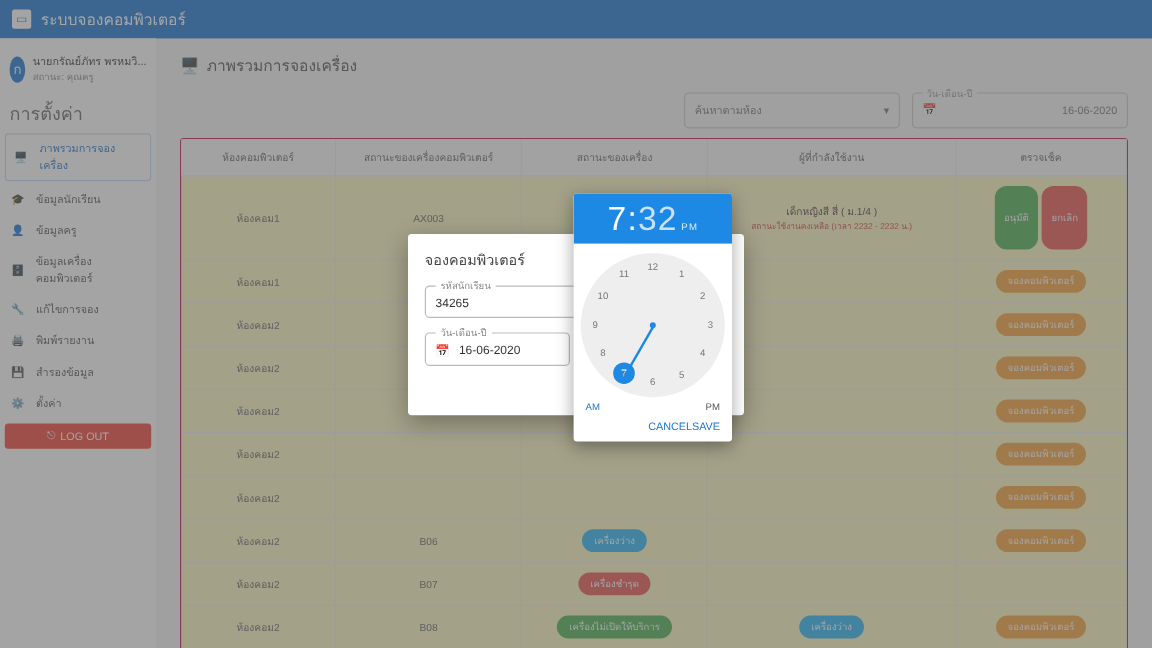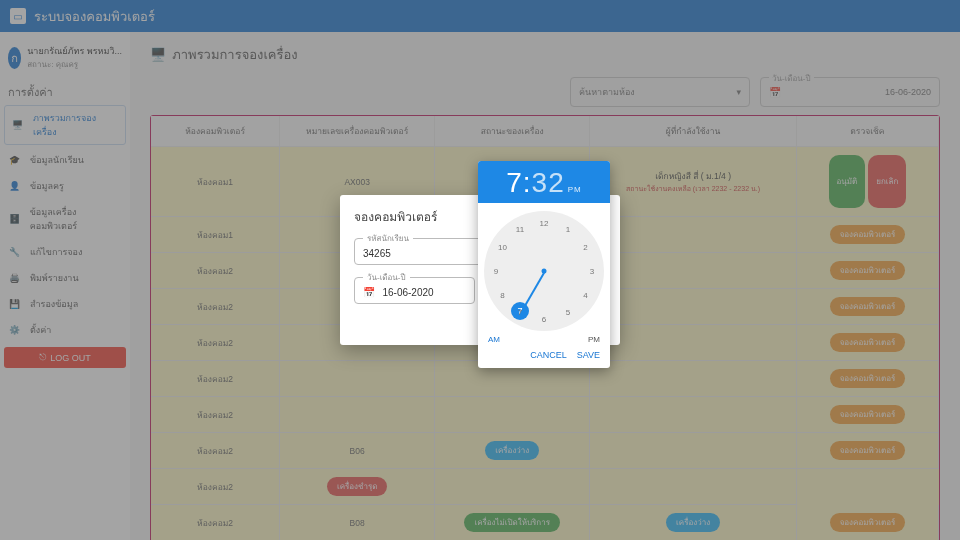--- a/index.html
+++ b/index.html
@@ -5,21 +5,21 @@
 *{box-sizing:border-box;margin:0;padding:0;font-family:"Segoe UI",Arial,sans-serif}
 body{width:960px;height:540px;overflow:hidden;background:#f5f5f5;font-size:10px;color:#333;position:relative}
 .topbar{height:32px;background:#1976d2;color:#fff;display:flex;align-items:center;padding:0 10px;font-size:13px}
 .topbar .logo{width:16px;height:16px;background:#fff;margin-right:8px;display:flex;align-items:center;justify-content:center;color:#1976d2;font-size:10px;border-radius:2px}
 .shell{display:flex;height:calc(100% - 32px)}
 .sidebar{width:130px;background:#fff;display:flex;flex-direction:column;padding-top:6px}
 .user{display:flex;align-items:center;padding:6px 8px}
 .avatar{width:22px;height:22px;border-radius:50%;background:#1976d2;color:#fff;display:flex;align-items:center;justify-content:center;font-size:11px;margin-right:6px}
 .user-name{font-size:9px;color:#333;white-space:nowrap;overflow:hidden;text-overflow:ellipsis}
 .user-role{font-size:8px;color:#888}
-.section-title{font-size:11px;color:#666;padding:6px 8px 2px}
+.section-title{font-size:15px;color:#666;padding:6px 8px 2px}
 .nav-item{display:flex;align-items:center;padding:6px 8px;font-size:9px;color:#555;cursor:pointer}
 .nav-item.active{color:#1976d2;border:1px solid #c7dcf2;border-radius:3px;margin:2px 4px;padding:5px 6px}
 .nav-item .ic{width:14px;height:14px;margin-right:8px;display:inline-flex;align-items:center;justify-content:center}
 .logout{margin:4px 4px 0;background:#f44336;color:#fff;border-radius:3px;padding:5px;font-size:9px;text-align:center;cursor:pointer;display:flex;align-items:center;justify-content:center;gap:4px}
 .main{flex:1;padding:12px 20px;overflow:hidden}
 .page-title{display:flex;align-items:center;gap:6px;font-size:13px;color:#555;margin-bottom:12px}
 .filters{display:flex;gap:10px;justify-content:flex-end;margin-bottom:8px}
 .filter{border:1px solid #ccc;border-radius:4px;padding:4px 8px;font-size:9px;width:180px;height:30px;display:flex;align-items:center;justify-content:space-between;color:#777;position:relative}
 .filter .lbl-top{position:absolute;top:-6px;left:8px;background:#f5f5f5;padding:0 3px;font-size:8px;color:#999}
 .table{width:100%;border:1px solid #be185d;background:#fef9c3;border-radius:3px}
@@ -53,21 +53,21 @@
 .picker-head .time .min{opacity:0.75}
 .picker-head .ampm{font-size:8px;opacity:0.85;vertical-align:baseline;margin-left:3px}
 .clock{width:120px;height:120px;margin:8px auto 4px;background:#eee;border-radius:50%;position:relative}
 .num{position:absolute;width:16px;height:16px;display:flex;align-items:center;justify-content:center;font-size:8px;color:#777;transform:translate(-50%,-50%)}
 .hand{position:absolute;left:50%;top:50%;width:1.5px;height:44px;background:#1e88e5;transform-origin:top center;transform:rotate(30deg)}
 .knob{position:absolute;width:18px;height:18px;background:#1e88e5;border-radius:50%;color:#fff;font-size:9px;display:flex;align-items:center;justify-content:center;transform:translate(-50%,-50%)}
 .center-dot{position:absolute;left:50%;top:50%;width:5px;height:5px;background:#1e88e5;border-radius:50%;transform:translate(-50%,-50%)}
 .picker-amrow{display:flex;justify-content:space-between;padding:0 10px 2px;font-size:8px}
 .picker-amrow .am{color:#1976d2}
 .picker-amrow .pm{color:#555}
-.picker-actions{display:flex;justify-content:flex-end;gap:10px;padding:4px 10px 8px;font-size:9px;color:#1976d2}
+.picker-actions{display:flex;justify-content:flex-end;padding:4px 10px 8px;font-size:9px;color:#1976d2}
 .picker-actions span{cursor:pointer}
 .cal-icon::before{content:"📅";font-size:10px;margin-right:3px}
 .clk-icon::before{content:"🕒";font-size:10px;margin-right:3px}
 </style>
 </head>
 <body>
 
 <div class="topbar">
   <div class="logo">▭</div>
   <div>ระบบจองคอมพิวเตอร์</div>
@@ -137,21 +137,21 @@
       <div class="filter">
         <span class="lbl-top">วัน-เดือน-ปี</span>
         <span class="cal-icon"></span>
         <span>16-06-2020</span>
       </div>
     </div>
 
     <div class="table">
       <div class="thead">
         <div class="th">ห้องคอมพิวเตอร์</div>
-        <div class="th">หมายเลขเครื่องคอมพิวเตอร์</div>
+        <div class="th">สถานะของเครื่องคอมพิวเตอร์</div>
         <div class="th">สถานะของเครื่อง</div>
         <div class="th">ผู้ที่กำลังใช้งาน</div>
         <div class="th">ตรวจเช็ค</div>
       </div>
       <div id="tbody">
           <div class="trow">
             <div class="td">ห้องคอม1</div>
             <div class="td">AX003</div>
             <div class="td"></div>
             <div class="td">
@@ -225,20 +225,21 @@
             <div class="td">
               <span class="badge b-blue">เครื่องว่าง</span>
             </div>
             <div class="td"></div>
             <div class="td">
               <span class="badge b-orange">จองคอมพิวเตอร์</span>
             </div>
           </div>
           <div class="trow">
             <div class="td">ห้องคอม2</div>
+            <div class="td">B07</div>
             <div class="td">
               <span class="badge b-red">เครื่องชำรุด</span>
             </div>
             <div class="td"></div>
             <div class="td"></div>
           </div>
           <div class="trow">
             <div class="td">ห้องคอม2</div>
             <div class="td">B08</div>
             <div class="td">

